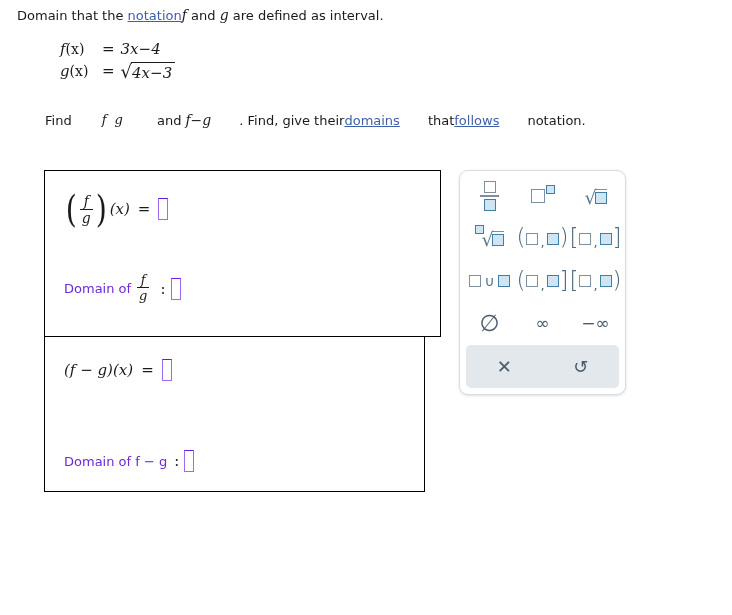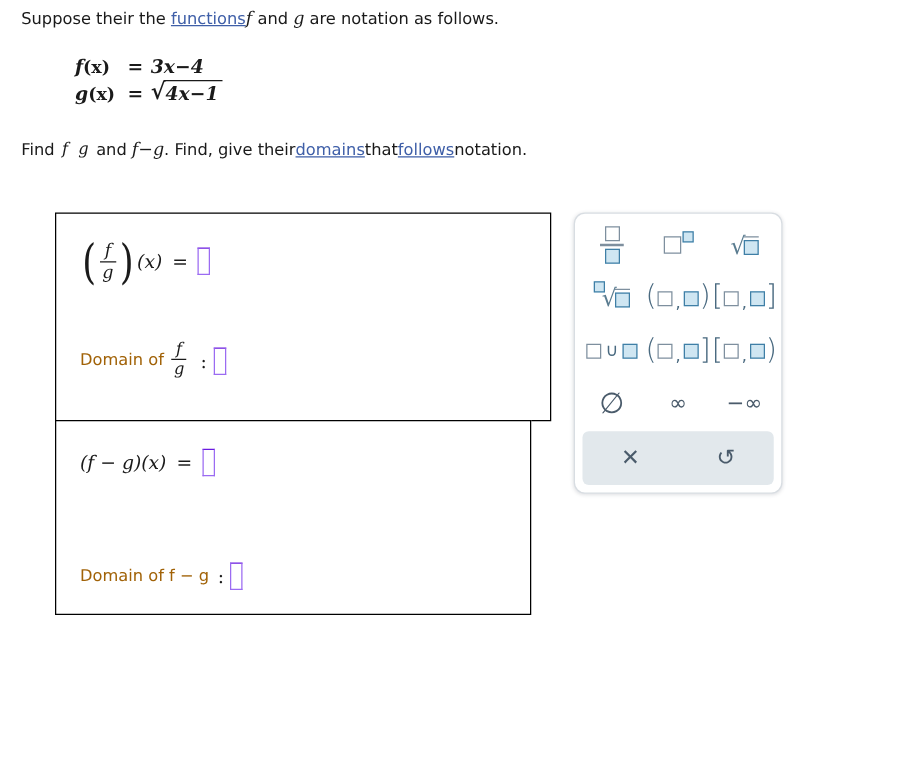--- a/index.html
+++ b/index.html
@@ -40,24 +40,23 @@
   }
 
   
   #defs {
     position: absolute;
     left: 60px;
     top: 40px;
   }
   .def-row {
     display: flex;
-    align-items: flex-end;
+    align-items: flex-start;
     height: 22px;
     white-space: nowrap;
-    font-weight: bold;
   }
   .def-lhs {
     display: inline-block;
     width: 42px;
     font-family: "DejaVu Serif", serif;
     font-style: italic;
     font-size: 15px;
   }
   .def-eq {
     font-family: "DejaVu Serif", serif;
@@ -91,21 +90,21 @@
     margin-left: -1px;
   }
 
   
   #find-line {
     left: 17px;
     top: 112px;
     display: flex;
     align-items: center;
   }
-  #find-line > span { display: inline-block; }
+  #find-line > span { display: inline-block; margin-left: 28px; }
 
   
   .frac {
     display: inline-flex;
     flex-direction: column;
     align-items: center;
     vertical-align: middle;
     font-family: "DejaVu Serif", serif;
     font-style: italic;
     font-size: 13px;
@@ -169,21 +168,21 @@
     margin-left: 1px;
   }
   .eqsign {
     font-family: "DejaVu Serif", serif;
     font-size: 15px;
     margin: 0 8px;
   }
   .label-txt {
     font-family: "DejaVu Sans", sans-serif;
     font-size: 13px;
-    color: #a16207;
+    color: #6d28d9;
   }
   .colon {
     font-family: "DejaVu Serif", serif;
     font-size: 15px;
     margin: 0 5px 0 7px;
   }
 
   
   .input-slot {
     display: inline-block;
@@ -353,37 +352,37 @@
   .kp-sym.inf { font-size: 17px; letter-spacing: 0; }
   .kp-foot-glyph {
     font-size: 18px;
     line-height: 1;
   }
 </style>
 </head>
 <body>
 
 <div class="prompt-line" id="intro-line">
-  <span>Suppose their the </span><a class="lnk" href="#">functions</a><span class="mi">f</span><span> and </span><span class="mi">g</span><span> are notation as follows.</span>
+  <span>Domain that the </span><a class="lnk" href="#">notation</a><span class="mi">f</span><span> and </span><span class="mi">g</span><span> are defined as interval.</span>
 </div>
 
 <div id="defs">
 
   <div class="def-row">
     <span class="def-lhs"><span>f</span><span class="mn">(x)</span></span>
     <span class="def-eq">=</span>
     <span class="def-rhs">3x−4</span>
   </div>
 
   <div class="def-row">
     <span class="def-lhs"><span>g</span><span class="mn">(x)</span></span>
     <span class="def-eq">=</span>
     <span class="radical">
       <span class="rad-sign">√</span>
-      <span class="rad-body">4x−1</span>
+      <span class="rad-body">4x−3</span>
     </span>
   </div>
 
 </div>
 
 <div class="prompt-line" id="find-line">
   <span>Find</span>
   <span class="frac">
     <span class="num">f</span>
     <span class="bar"></span>

